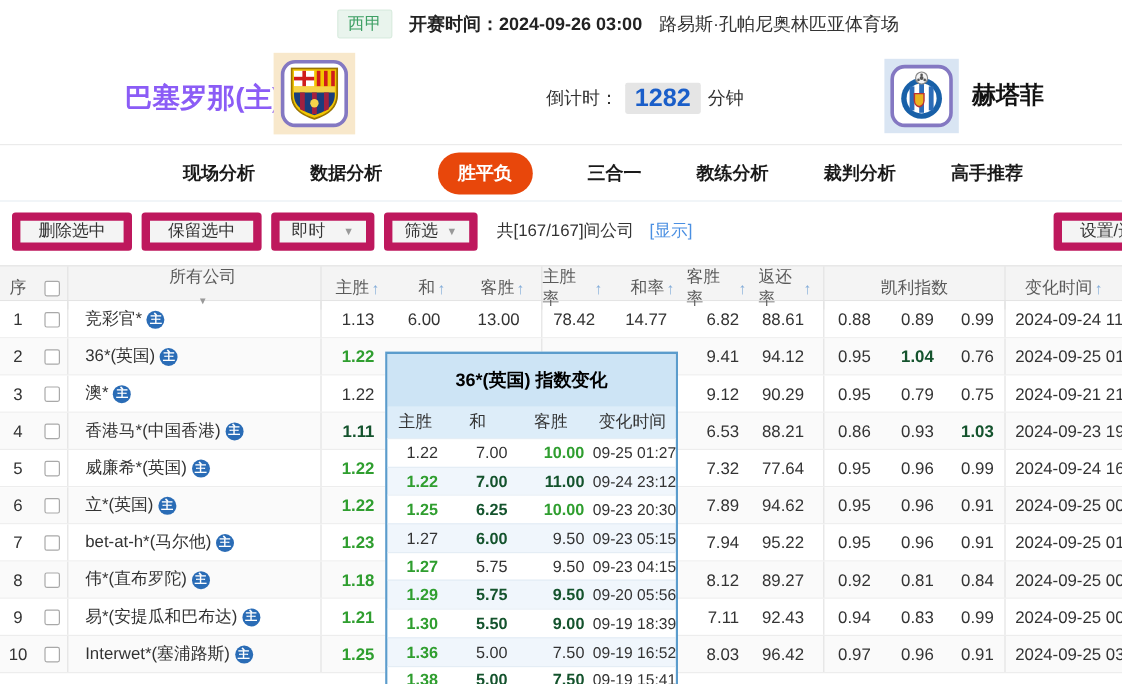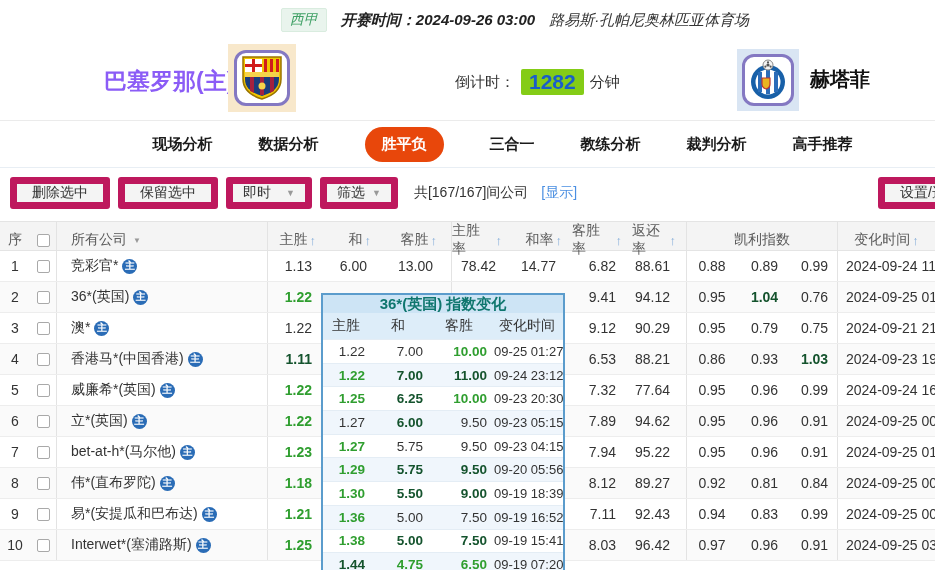--- a/index.html
+++ b/index.html
@@ -1,36 +1,36 @@
 <!DOCTYPE html>
 <html><head>
 <meta charset="utf-8">
 <style>
   * { box-sizing: border-box; }
   body { margin:0; background:#fff; font-family:"Liberation Sans","DejaVu Sans",sans-serif; }
   .page { position:relative; width:935px; height:570px; overflow:hidden; background:#fff; color:#333; }
 
   
-  .topbar { height:40px; display:flex; align-items:center; justify-content:center; gap:14px; padding-left:95px; font-size:15px;font-style:italic; }
+  .topbar { height:40px; display:flex; align-items:center; justify-content:center; gap:14px; padding-left:95px; font-size:15px; }
   .league-badge { background:#e9f4ed; color:#3fa065; border:1px solid #d9ecdf; padding:2px 8px; font-size:14px; border-radius:2px; }
   .kickoff { font-weight:bold; color:#222; }
   .stadium { color:#333; }
 
   
   .teamrow { position:relative; height:81px; border-bottom:1px solid #ebebeb; }
   .home-name { position:absolute; left:104px; top:26px; font-size:23px; font-weight:bold; color:#8b5cf6; }
   .away-name { position:absolute; left:810px; top:26px; font-size:20px; font-weight:bold; color:#111; }
   .crest { position:absolute; display:flex; align-items:center; justify-content:center; }
   .home-crest { left:228px; top:4px; width:68px; height:68px; background:#f8e8cb; }
   .away-crest { left:737px; top:9px; width:62px; height:62px; background:#d9e5f3; }
   .crest-inner { display:flex; align-items:center; justify-content:center; background:#fff; border:3px solid #8478c2; border-radius:12px; }
   .home-crest .crest-inner { width:56px; height:56px; }
   .away-crest .crest-inner { width:52px; height:52px; }
   .countdown { position:absolute; left:455px; top:29px; font-size:15px; color:#333; display:flex; align-items:center; gap:6px; }
-  .cd-val { background:#84cc16; color:#1a5ec9; font-weight:bold; font-size:21px; padding:1px 8px; border-radius:2px; }
+  .cd-val { background:#e5e5e5; color:#1a5ec9; font-weight:bold; font-size:21px; padding:1px 8px; border-radius:2px; }
 
   
   .tabs { height:47px; display:flex; align-items:center; justify-content:center; gap:46px; padding-left:70px; border-bottom:1px solid #e8eef4; font-size:15px; font-weight:bold; color:#1a1a1a; }
   .tab { cursor:pointer; white-space:nowrap; }
   .tab.active { background:#e8470b; color:#fff; padding:8px 17px; border-radius:19px; }
 
   
   .toolbar { height:50px; display:flex; align-items:center; padding-left:10px; gap:8px; font-size:14px; position:relative; }
   .btn { background:#f4f4f4; border:7px solid #be185d; border-radius:3px; height:32px; display:flex; align-items:center; padding:0 15px; color:#333; cursor:pointer; white-space:nowrap; }
   .dd-wide { justify-content:space-between; width:86px; padding:0 10px; }
@@ -52,29 +52,29 @@
   .cb { width:13px; height:13px; border:1px solid #a9a9a9; border-radius:2px; background:#fff; cursor:pointer; }
   .c-name { padding-left:14px; gap:4px; color:#333; cursor:pointer; }
   .badge { width:15px; height:15px; border-radius:50%; background:#2a6cb6; color:#fff; font-size:10px; display:inline-flex; align-items:center; justify-content:center; font-weight:bold; flex:0 0 auto; }
   .c-odd { justify-content:flex-end; padding-right:18px; }
   .c-rate { justify-content:flex-end; padding-right:16px; }
   .c-kelly { justify-content:center; }
   .c-time { padding-left:8px; white-space:nowrap; }
   .h-center { justify-content:center; }
   .h-odd { justify-content:flex-end; padding-right:14px; }
   .h-rate { justify-content:flex-end; padding-right:10px; }
-  .h-name { padding-left:14px; gap:6px; }
+  .h-name { padding-left:14px; gap:6px;flex-direction:column; }
   .arrow-up { color:#84add9; font-weight:bold; font-size:13px; margin-left:2px; }
   .hdr-caret { color:#999; font-size:8px; }
   .g { color:#2f9e2f; font-weight:bold; }
   .r { color:#14532d; font-weight:bold; }
 
   
   .popup { position:absolute; left:321px; top:293px; width:244px; background:#fff; border:2px solid #5b9ccc; z-index:5; }
-  .p-title { height:18px; background:#cde4f5; display:flex; align-items:center; justify-content:center; font-weight:bold; font-size:15px; color:#0f766e; }
+  .p-title { height:44px; background:#cde4f5; display:flex; align-items:center; justify-content:center; font-weight:bold; font-size:15px; color:#000000; }
   .p-head { height:26px; background:#ddedf9; display:grid; grid-template-columns:46px 58px 64px 72px; align-items:center; font-size:14px; color:#333; }
   .p-head .ph { text-align:center; }
   .prow { height:23.7px; display:grid; grid-template-columns:46px 58px 64px 72px; align-items:center; font-size:13.5px; border-top:1px solid #e4edf5; background:#fff; }
   .prow.alt { background:#f0f6fc; }
   .p-odd { text-align:right; padding-right:4px; }
   .p-time { padding-left:3px; font-size:13px; color:#333; white-space:nowrap; }
 </style>
 </head>
 <body>
 

